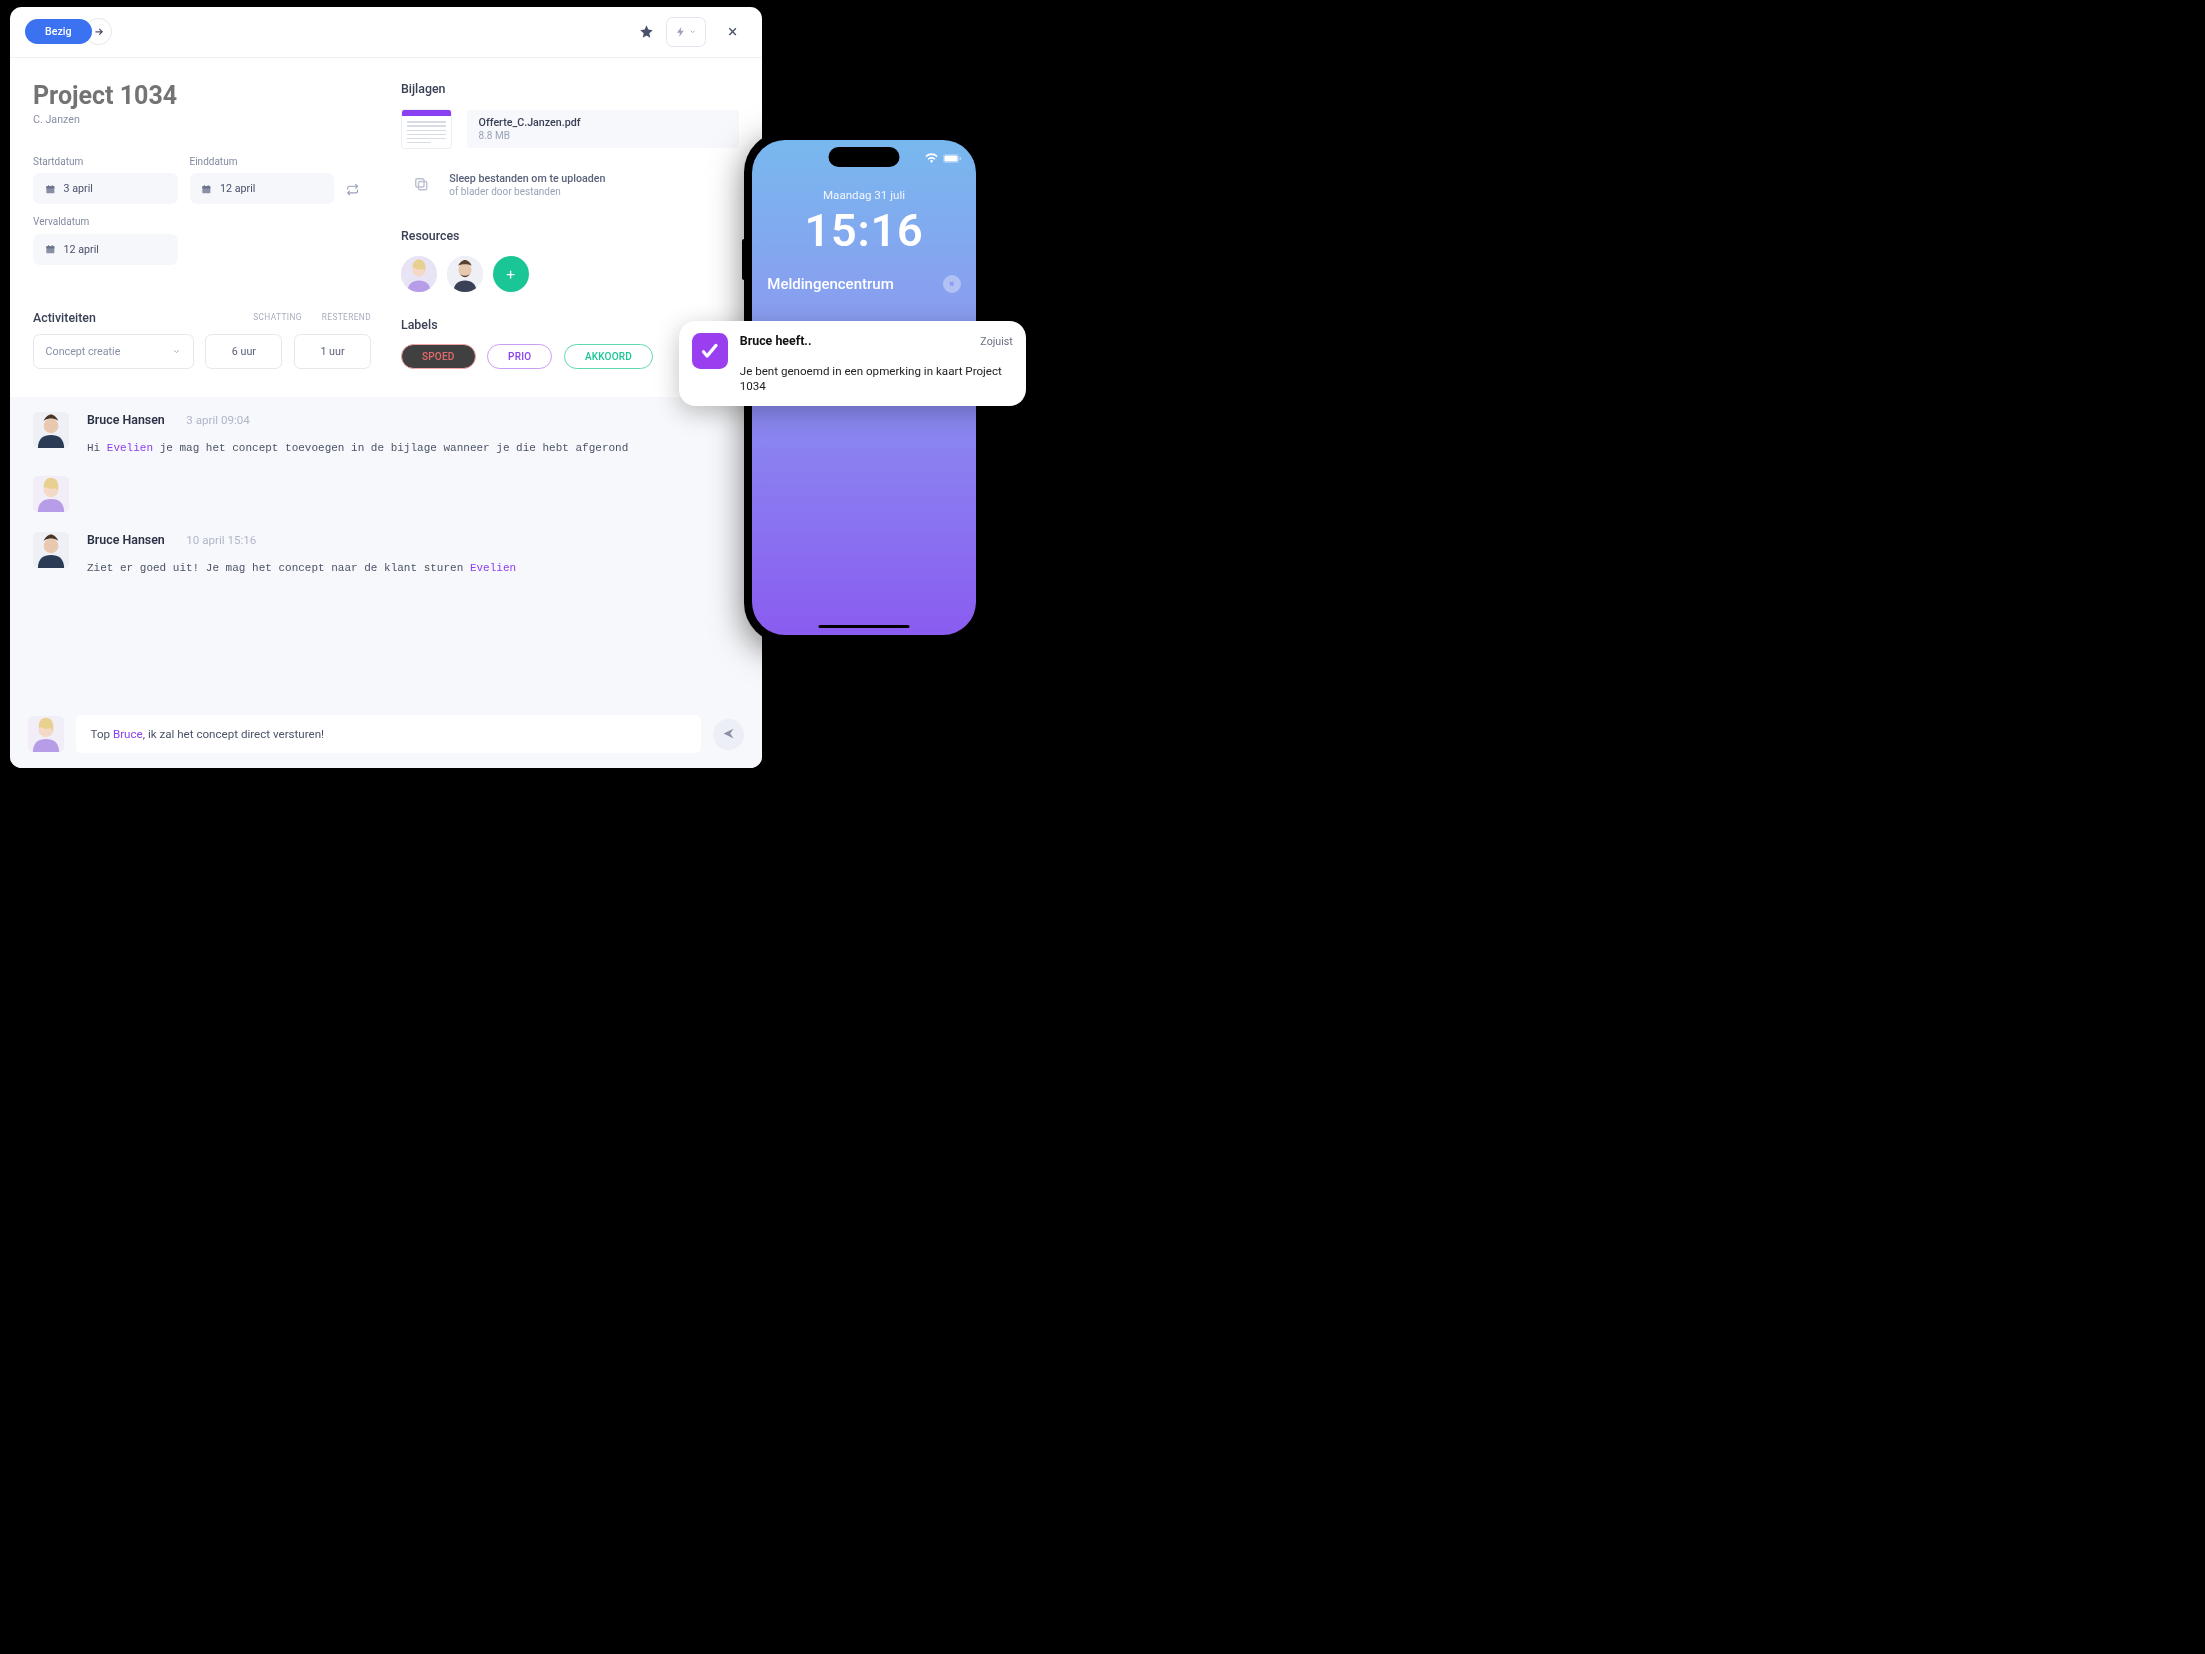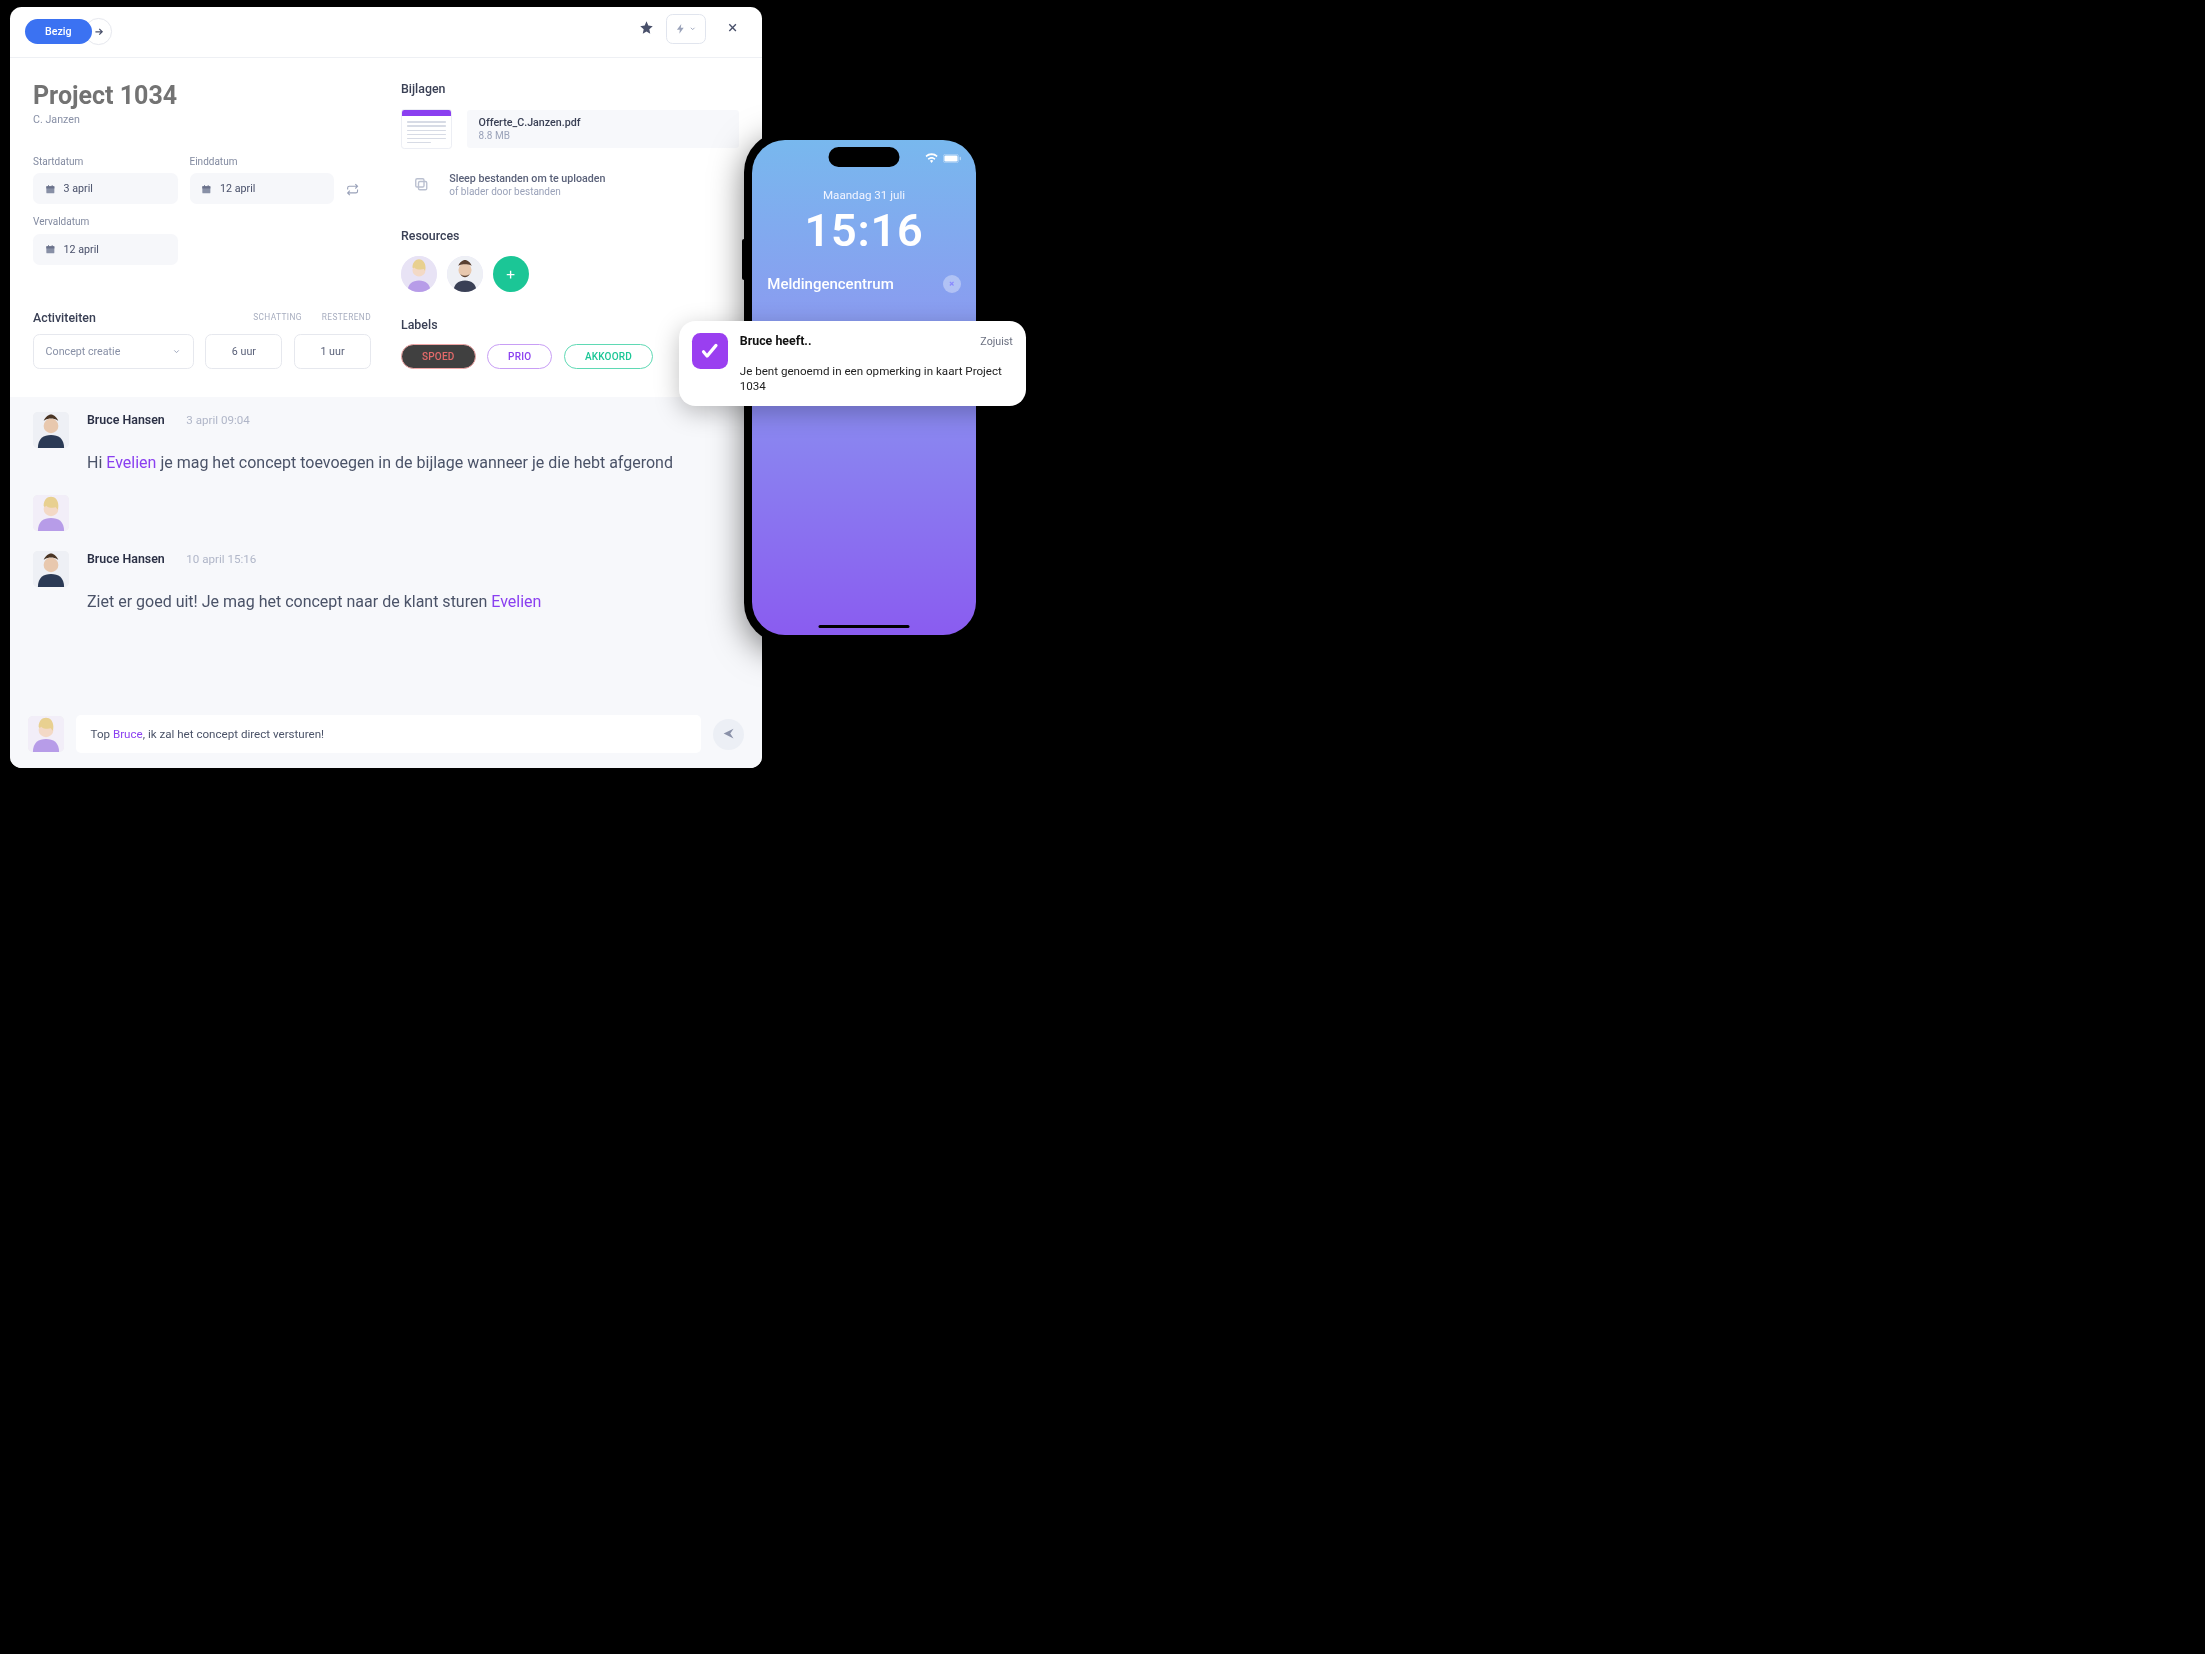--- a/index.html
+++ b/index.html
@@ -20,20 +20,21 @@
     background: #fff;
     border-radius: 11.6px;
     box-shadow: 0 6.6px 25px rgba(0,0,0,0.2);
     display: flex;
     flex-direction: column;
   }
   .panel-header {
     height: 51px;
     border-bottom: 0.8px solid #eef0f4;
     display: flex;
+    align-items: center;
     padding: 7px 15px;
     gap: 5px;
   }
   .status-chip {
     background: #3b72f2;
     color: #fff;
     font-size: 10.7px;
     font-weight: 500;
     padding: 5.8px 20px;
     border-radius: 16.5px;
@@ -159,21 +160,21 @@
   .chip.purple{border:1.2px solid #c89ef5;color:#8a3ff0;}
   .chip.green{border:1.2px solid #5fd9b4;color:#1bc696;}
 
   .comments{background:#f7f8fb;margin-top:28px;flex:1;display:flex;flex-direction:column;border-radius:0 0 11.6px 11.6px;}
   .comment{display:flex;gap:18px;padding:15px 23px 5px 23px;}
   .c-avatar{width:36px;height:36px;border-radius:5px;background:#eee;flex-shrink:0;overflow:hidden;}
   .c-body{flex:1;}
   .c-head{display:flex;gap:21.5px;align-items:baseline;}
   .c-name{font-size:12.4px;font-weight:600;color:#2b3045;}
   .c-time{font-size:11.6px;color:#b0b6c8;}
-  .c-text{font-size:16px;color:#4b5368;margin-top:24px;line-height:1.5;}
+  .c-text{font-size:11px;color:#4b5368;margin-top:13px;line-height:1.5;font-family:Liberation Mono, monospace;}
   .mention{color:#8a3ff0;}
   .composer{display:flex;gap:11.6px;padding:13.2px 18px 15px 18px;align-items:center;margin-top:auto;}
   .comp-avatar{width:36px;height:36px;border-radius:5px;background:#eee;overflow:hidden;}
   .comp-box{flex:1;background:#fff;border-radius:5px;padding:11.6px 15px;font-size:11.6px;color:#4b5368;}
   .send-btn{width:31px;height:31px;border-radius:50%;background:#eceff5;display:flex;align-items:center;justify-content:center;color:#8a91a8;}
 
   
   .phone{
     position:absolute;
     right:74px;

